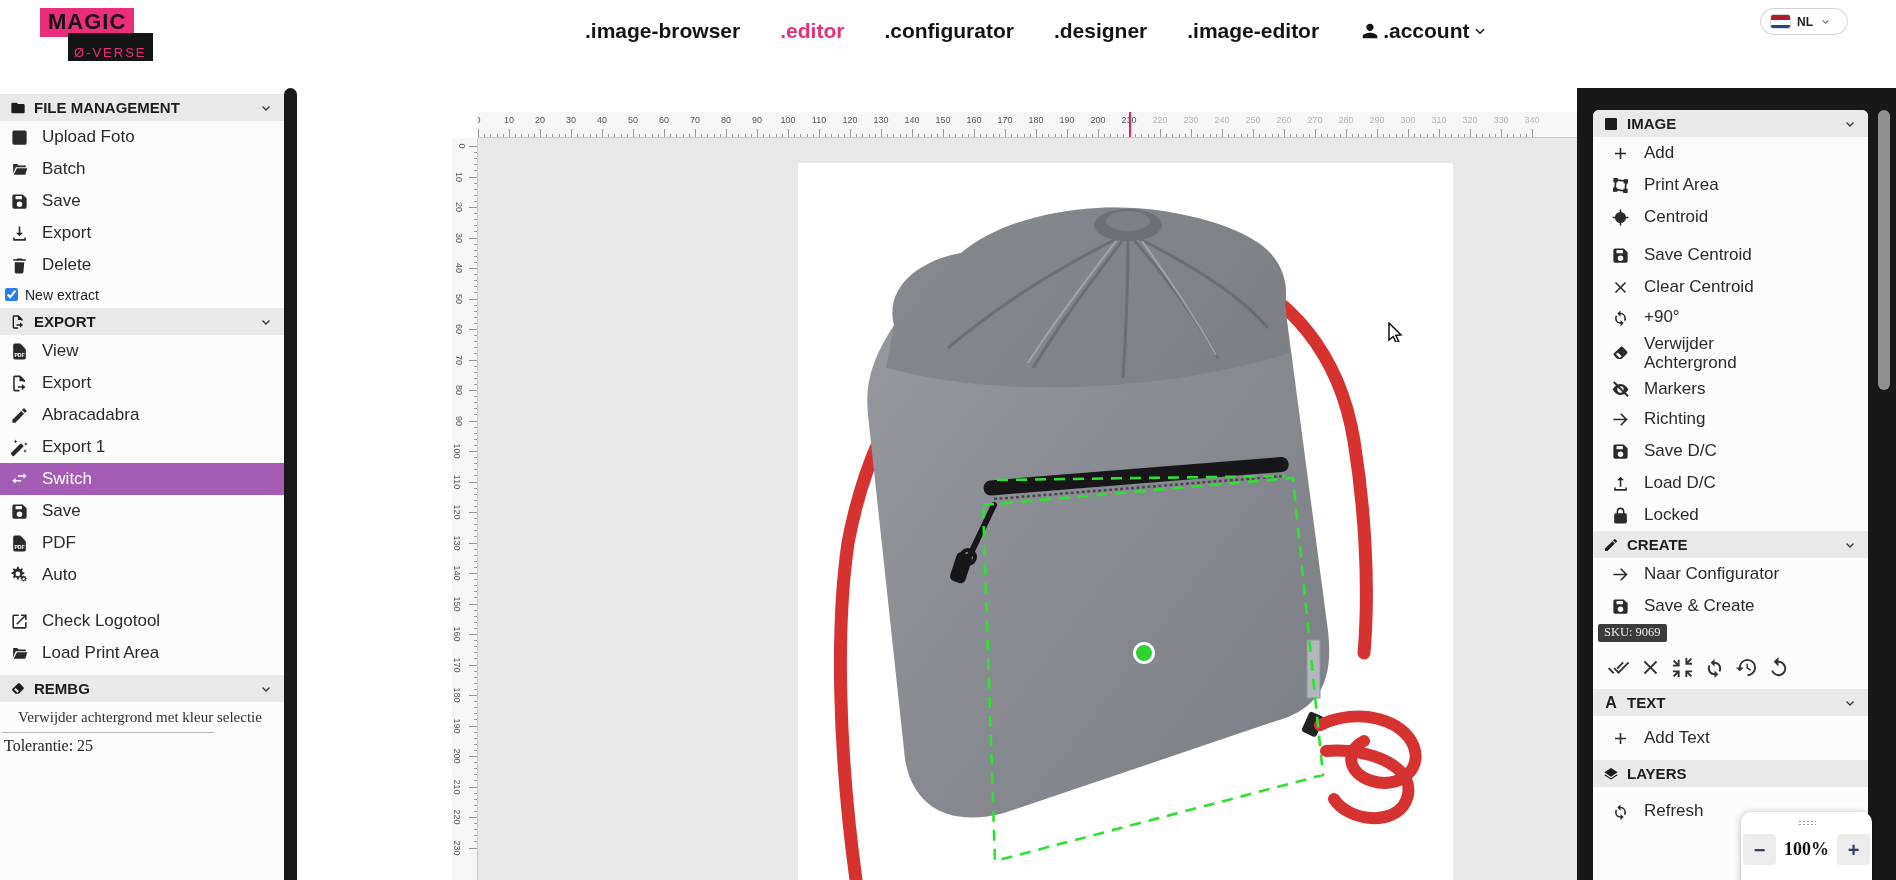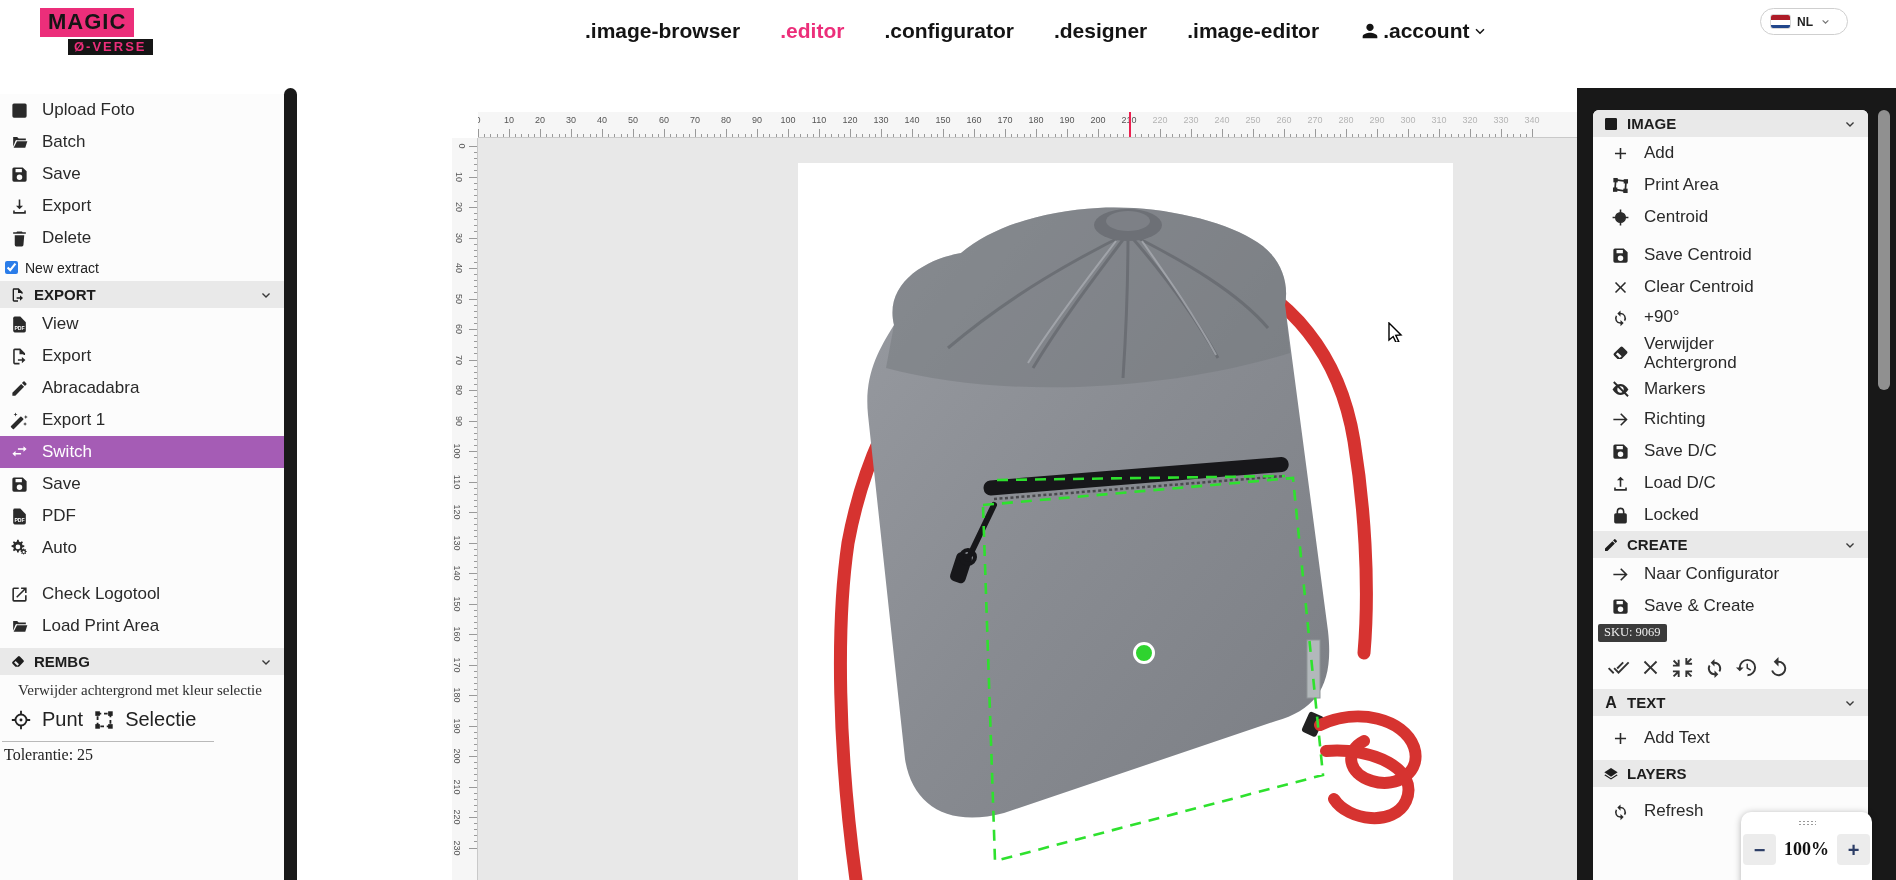--- a/index.html
+++ b/index.html
@@ -8,22 +8,22 @@
     position:relative; width:1896px; height:880px; overflow:hidden;
     font-family:"Liberation Sans", sans-serif; background:#fff; color:#222;
   }
   svg { display:block; }
 
   
   .topbar { position:absolute; left:0; top:0; width:1896px; height:62px; background:#fff; }
   .logo { position:absolute; left:40px; top:8px; width:120px; cursor:pointer; }
   .logo .l1 { display:inline-block; background:var(--pink); color:#151515; font-weight:bold;
               font-size:22px; letter-spacing:1px; padding:1px 8px 2px; }
-  .logo .l2 { display:inline-block; background:#151515; color:var(--pink); font-weight:bold;
-              font-size:13px; letter-spacing:2px; padding:0 6px 1px; margin:-4px 0 0 28px; }
+  .logo .l2 { display:inline-block; background:#151515; color:var(--pink); font-weight:normal;
+              font-size:13px; letter-spacing:2px; padding:12px 6px 1px; margin:-4px 0 0 28px; }
   .nav { position:absolute; left:585px; top:0; height:62px; display:flex; align-items:center; gap:40px; }
   .nav-item { font-size:21px; font-weight:bold; color:#141414; cursor:pointer; white-space:nowrap; }
   .nav-item.active { color:var(--pink); }
   .account { display:flex; align-items:center; gap:2px; cursor:pointer; }
   .account svg { color:#141414; }
   .lang-pill { position:absolute; right:48px; top:8px; width:88px; height:27px; border:1px solid #cfcfcf;
                border-radius:14px; display:flex; align-items:center; gap:6px; padding:0 9px; cursor:pointer; background:#fff;}
   .flag { width:21px; height:15px; border-radius:3px; overflow:hidden; border:1px solid #d8d8d8; }
   .flag div { height:5px; } .flag .r{background:#AE1C28;} .flag .w{background:#fff;} .flag .b{background:#21468B;}
   .lang-pill span { font-size:12px; font-weight:bold; color:#222; }
@@ -128,20 +128,29 @@
         </div>
       <span>NL</span>
       <svg width="13" height="13" viewBox="0 0 24 24" fill="#777">
           <path d="M7.4 9l4.6 4.6L16.6 9 18 10.4l-6 6-6-6L7.4 9z"></path>
         </svg>
     </div>
   </div>
 
   <div class="left-panel">
 
+    <div class="sec">
+      <svg viewBox="0 0 24 24" fill="currentColor">
+          <path d="M10 4l2 2h8a2 2 0 0 1 2 2v10a2 2 0 0 1-2 2H4a2 2 0 0 1-2-2V6a2 2 0 0 1 2-2h6z"></path>
+        </svg>
+      <span>FILE MANAGEMENT</span>
+      <svg class="chev" viewBox="0 0 24 24" fill="currentColor">
+          <path d="M7.4 9l4.6 4.6L16.6 9 18 10.4l-6 6-6-6L7.4 9z"></path>
+        </svg>
+    </div>
 
     <div class="item">
       <svg viewBox="0 0 24 24">
           <path d="M5 3h14a2 2 0 0 1 2 2v14a2 2 0 0 1-2 2H5a2 2 0 0 1-2-2V5a2 2 0 0 1 2-2zm1 13l3.5-4.5 2.5 3 3.5-4.5L20 16v1H6v-1z"></path>
         </svg>
       <span>Upload Foto</span>
     </div>
     <div class="item">
       <svg viewBox="0 0 24 24">
           <path d="M2 5h7l2 2h9v2H8.6a2 2 0 0 0-1.9 1.3L4 17.5V5z"></path>
@@ -260,44 +269,20 @@
     <div class="sec" style="margin-top:6px;">
       <svg viewBox="0 0 24 24" fill="currentColor">
           <path d="M14.8 3.8l5.4 5.4c.8.8.8 2 0 2.8L13.4 19H8.2L3.8 14.6a2 2 0 0 1 0-2.8l8.2-8a2 2 0 0 1 2.8 0zM6.2 12.9l4.9 4.9 2.4-2.3-5-4.9-2.3 2.3z" fill-rule="evenodd"></path>
         </svg>
       <span>REMBG</span>
       <svg class="chev" viewBox="0 0 24 24" fill="currentColor">
           <path d="M7.4 9l4.6 4.6L16.6 9 18 10.4l-6 6-6-6L7.4 9z"></path>
         </svg>
     </div>
     <div class="rembg-desc">Verwijder achtergrond met kleur selectie</div>
-    <div class="rembg-btns">
-      <div class="rembg-btn">
-        <svg viewBox="0 0 24 24" fill="none" stroke="currentColor" stroke-width="2">
-            <circle cx="12" cy="12" r="6"></circle>
-            <path d="M12 2v4M12 18v4M2 12h4M18 12h4"></path>
-            <circle cx="12" cy="12" r="1.6" fill="currentColor" stroke="none"></circle>
-          </svg>
-        <span>Punt</span>
-      </div>
-      <div class="rembg-btn">
-        <svg viewBox="0 0 24 24">
-            <g fill="none" stroke="currentColor" stroke-width="2" stroke-dasharray="4 3">
-              <rect x="5" y="5" width="14" height="14"></rect>
-            </g>
-            <g fill="currentColor">
-              <rect x="2.5" y="2.5" width="5" height="5"></rect>
-              <rect x="16.5" y="2.5" width="5" height="5"></rect>
-              <rect x="2.5" y="16.5" width="5" height="5"></rect>
-              <rect x="16.5" y="16.5" width="5" height="5"></rect>
-            </g>
-          </svg>
-        <span>Selectie</span>
-      </div>
-    </div>
     <div class="tolerance">Tolerantie: 25</div>
   </div>
   <div class="left-scrollbar"></div>
 
   <div class="canvas-wrap">
     <div class="h-ruler">
         <div class="htick" style="left: 0px; height: 8px;"></div>
         <div class="hlabel" style="left: 0px;">0</div>
         <div class="htick" style="left: 6.2px; height: 3px;"></div>
         <div class="htick" style="left: 12.4px; height: 3px;"></div>

